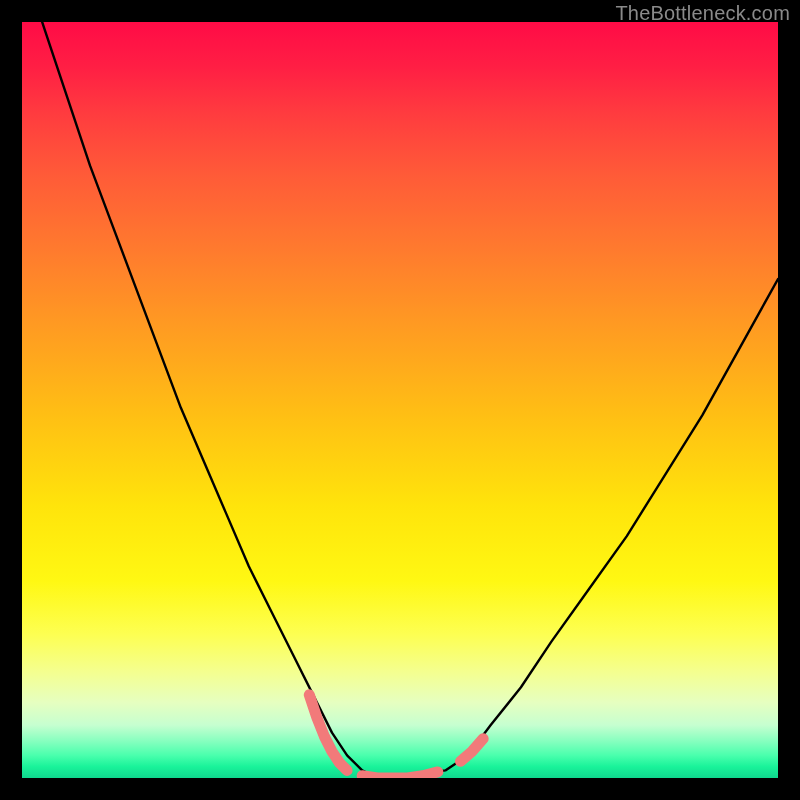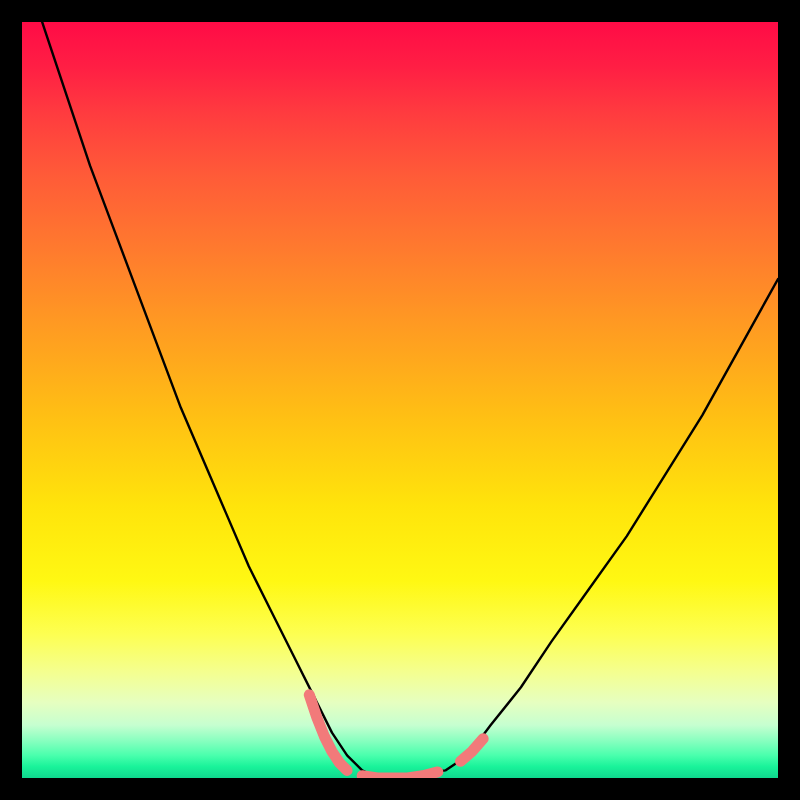--- a/index.html
+++ b/index.html
@@ -69,13 +69,14 @@
 <div class="frame">
   <div class="plot-area">
     <div class="gradient"></div>
     <svg class="curve" viewBox="0 0 756 756" preserveAspectRatio="none">
       <path id="main-curve" fill="none" stroke="#000000" stroke-width="2.4" stroke-linecap="round" stroke-linejoin="round" d="M0.00 -60.48 L22.68 7.56 L45.36 75.60 L68.04 143.64 L90.72 204.12 L113.40 264.60 L136.08 325.08 L158.76 385.56 L181.44 438.48 L204.12 491.40 L226.80 544.32 L249.48 589.68 L272.16 635.04 L294.84 680.40 L309.96 710.64 L325.08 733.32 L340.20 748.44 L355.32 756.00 L378.00 756.00 L400.68 752.22 L423.36 748.44 L446.04 733.32 L468.72 703.08 L498.96 665.28 L529.20 619.92 L567.00 567.00 L604.80 514.08 L642.60 453.60 L680.40 393.12 L718.20 325.08 L756.00 257.04"></path>
       <path id="accent-left" fill="none" stroke="#f27a7a" stroke-width="11" stroke-linecap="round" stroke-linejoin="round" d="M287.28 672.84 L294.84 695.52 L302.40 714.42 L309.96 729.54 L317.52 740.88 L325.08 748.44"></path>
       <path id="accent-floor" fill="none" stroke="#f27a7a" stroke-width="11" stroke-linecap="round" stroke-linejoin="round" d="M340.20 753.73 L355.32 756.00 L370.44 756.00 L385.56 756.00 L400.68 753.73 L415.80 749.95"></path>
       <path id="accent-right" fill="none" stroke="#f27a7a" stroke-width="11" stroke-linecap="round" stroke-linejoin="round" d="M438.48 739.37 L449.82 729.54 L461.16 716.69"></path>
     </svg>
   </div>
+  <div class="watermark">TheBottleneck.com</div>
 </div>
 
 </body></html>

